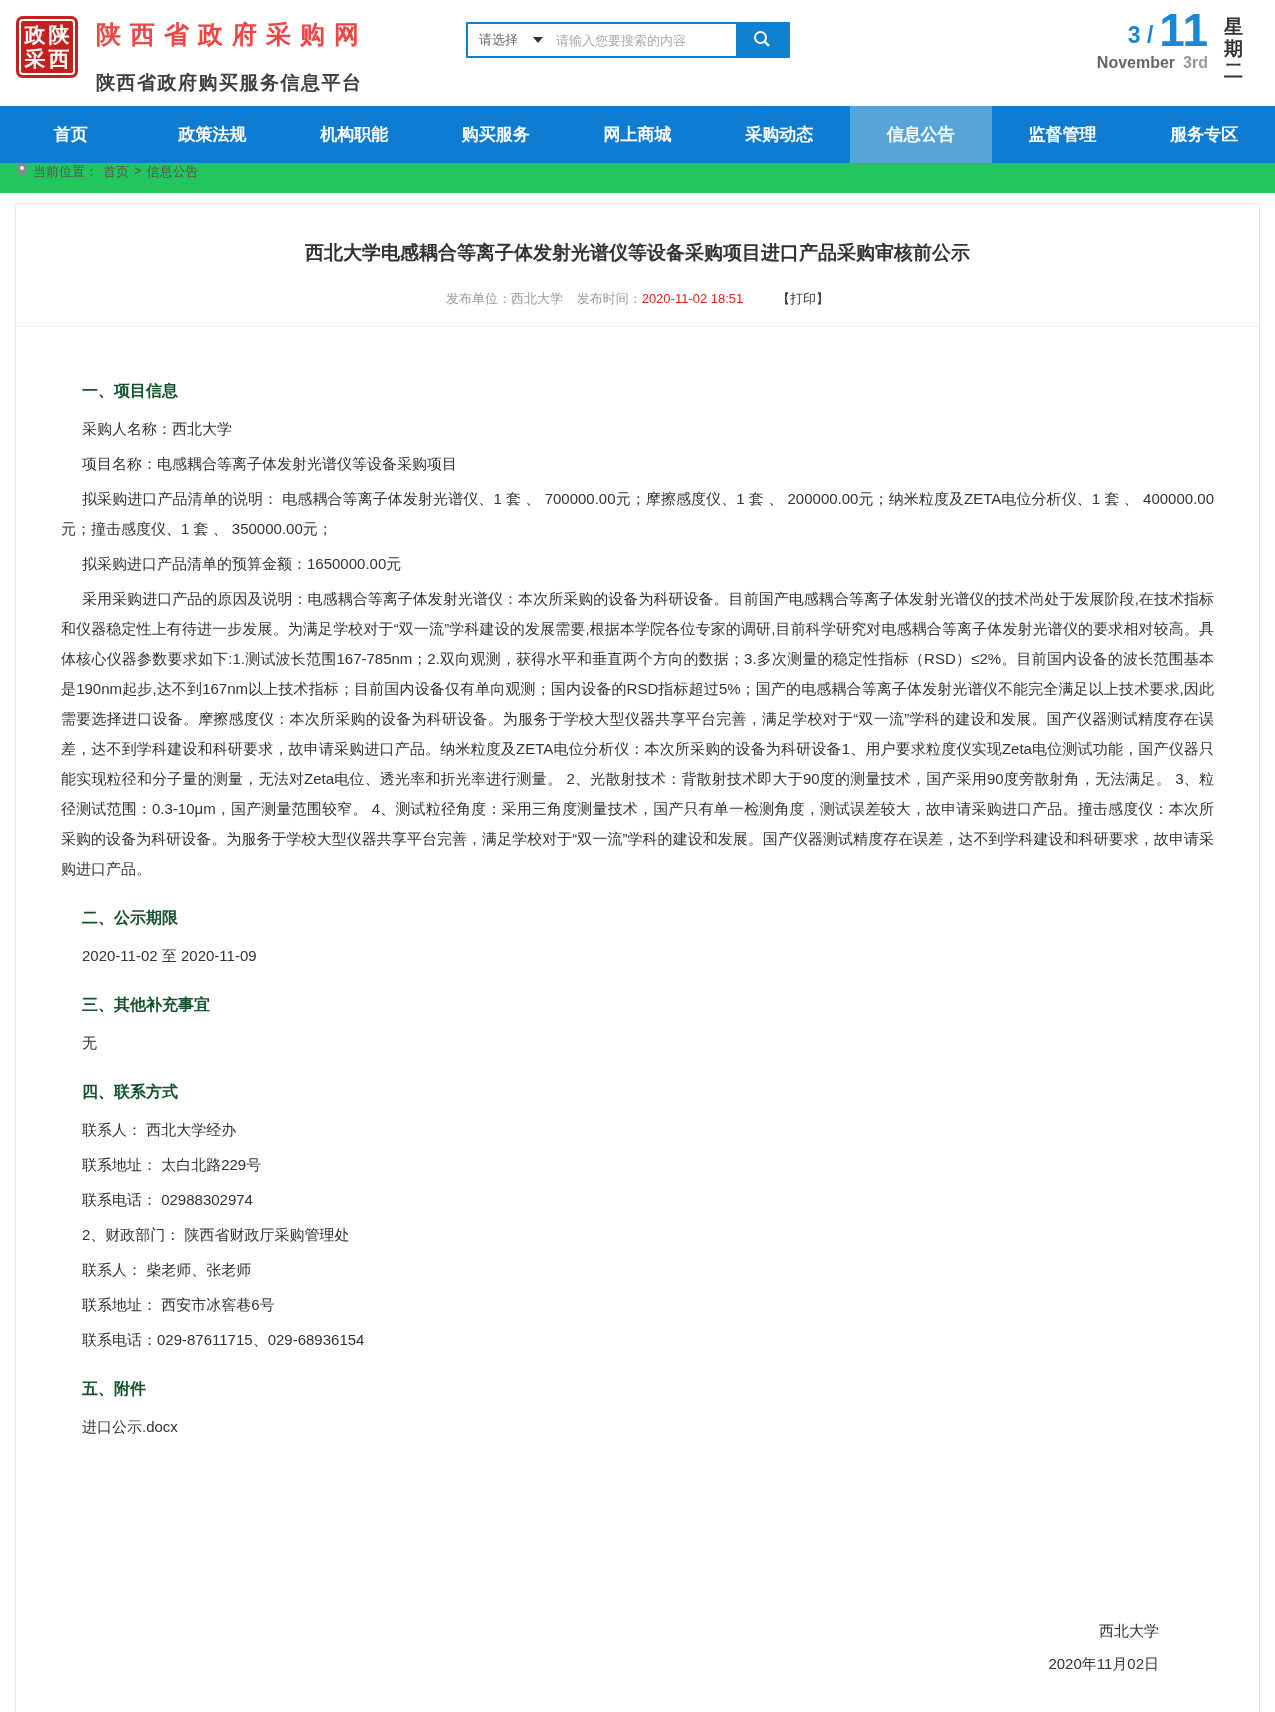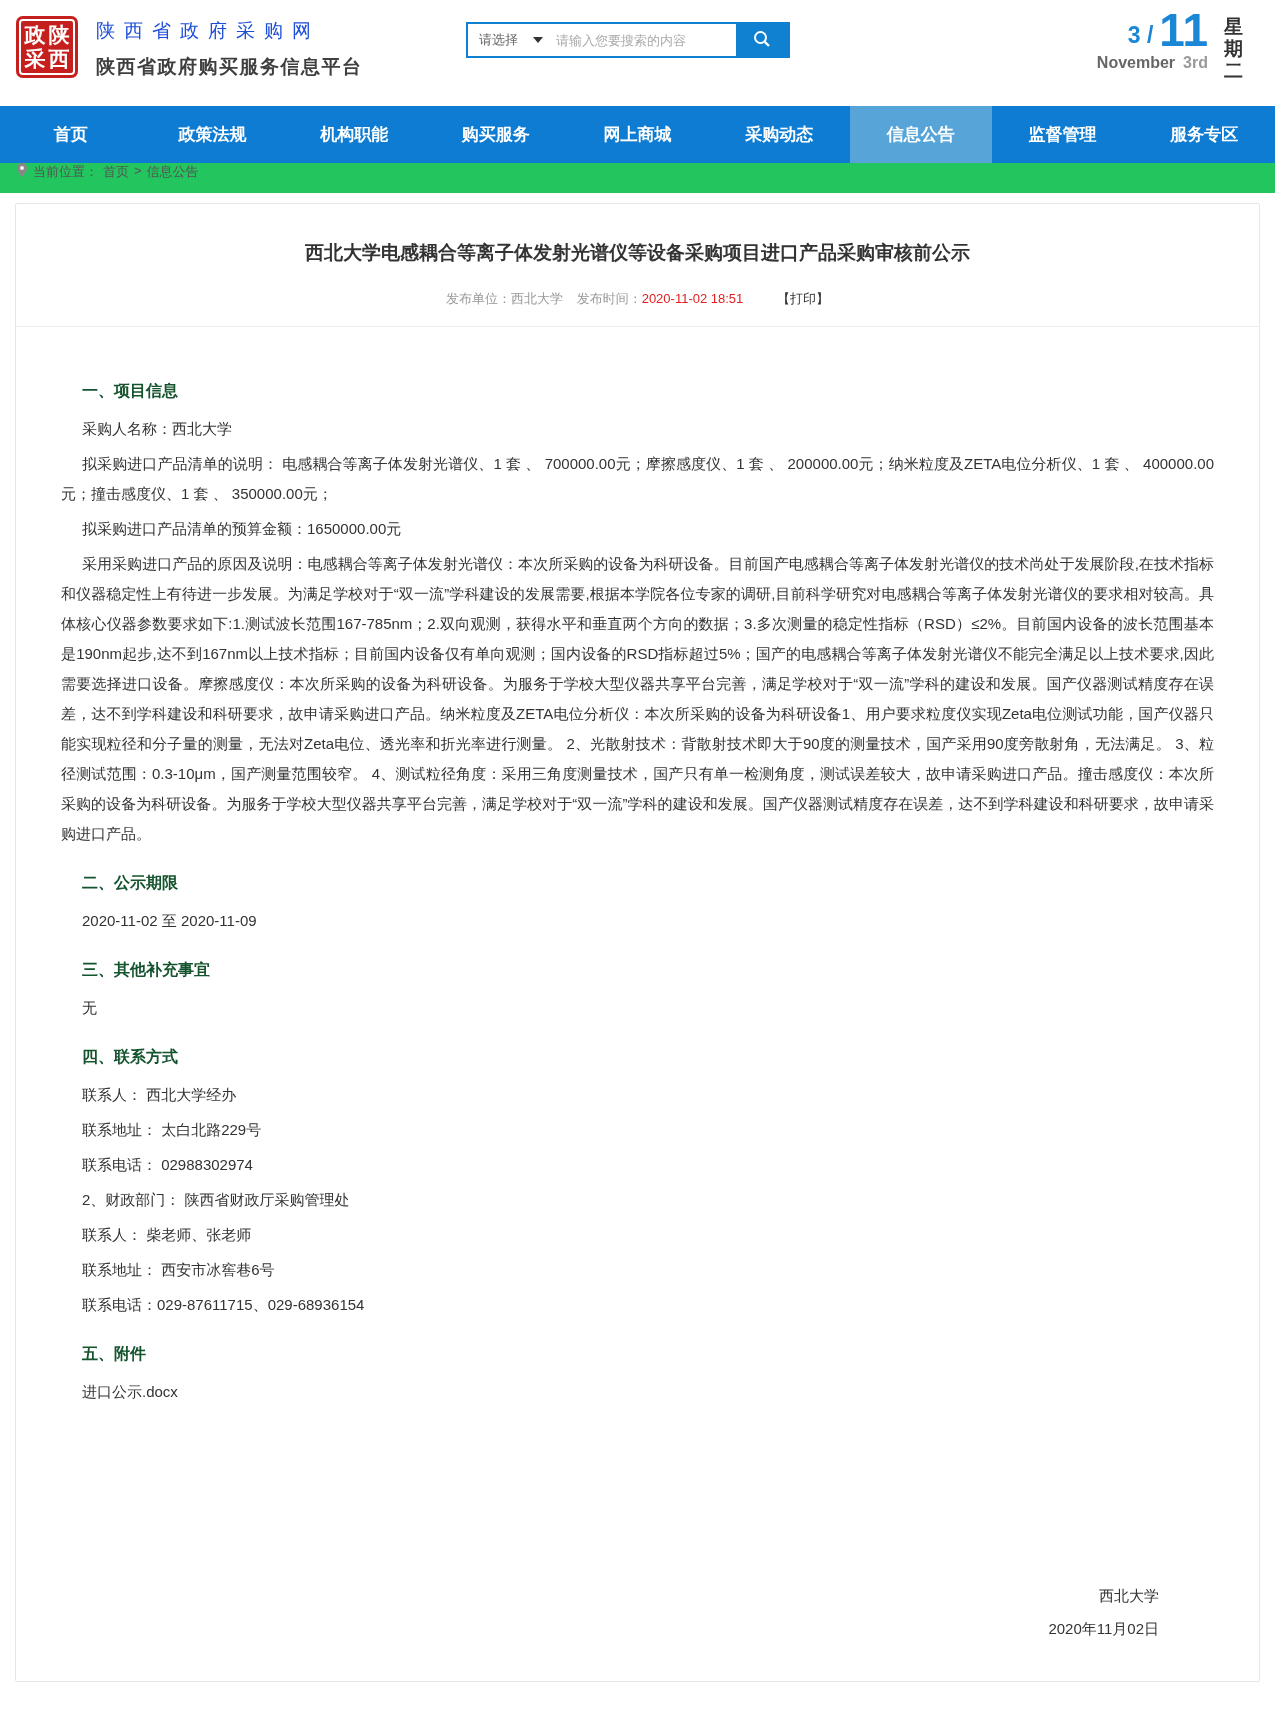--- a/index.html
+++ b/index.html
@@ -4,22 +4,22 @@
 <style>
   * { box-sizing: border-box; margin: 0; padding: 0; }
   html,body { width:1275px; background:#fff; font-family:"Liberation Sans","DejaVu Sans",sans-serif; color:#333; }
 
   
   .header { position:relative; height:106px; background:#fff; }
   .logo-seal { position:absolute; left:16px; top:16px; width:62px; height:62px; background:#c5201d; border-radius:7px;
                box-shadow: inset 0 0 0 3px #c5201d, inset 0 0 0 5px #fff; display:grid; grid-template-columns:1fr 1fr; padding:7px; }
   .logo-seal span { color:#fff; font-weight:bold; font-size:21px; line-height:24px; text-align:center; }
   .site-titles { position:absolute; left:96px; top:18px; }
-  .site-title { font-size:19px; font-weight:normal; color:#1d4ed8; letter-spacing:9px; }
-  .site-subtitle { font-size:19px; font-weight:bold; color:#3f3f3f; letter-spacing:1.5px; margin-top:10px; }
+  .site-title { font-size:25px; font-weight:bold; color:#ef4444; letter-spacing:9px; }
+  .site-subtitle { font-size:19px; font-weight:bold; color:#3f3f3f; letter-spacing:1.5px; margin-top:19px; }
 
   .search-box { position:absolute; left:466px; top:22px; width:324px; height:36px; border:2px solid #1080d0; display:flex; align-items:stretch; background:#fff; }
   .search-select { width:88px; display:flex; align-items:center; padding-left:11px; gap:15px; font-size:13px; color:#666; cursor:pointer; }
   .caret-down { width:0; height:0; border-left:5px solid transparent; border-right:5px solid transparent; border-top:6px solid #333; }
   .search-input { flex:1; border:none; outline:none; font-size:13px; color:#333; font-family:inherit; }
   .search-input::placeholder { color:#aaa; }
   .search-btn { width:52px; background:#1080d0; border:none; display:flex; align-items:center; justify-content:center; cursor:pointer; }
 
   .datebox { position:absolute; right:34px; top:8px; display:flex; gap:16px; }
   .date-main { text-align:right; }
@@ -131,20 +131,21 @@
     <div class="article-meta">
       <span>发布单位：</span><span>西北大学</span>
       <span class="gap">发布时间：</span><span class="meta-time">2020-11-02 18:51</span>
       <span class="print-btn">【打印】</span>
     </div>
   </div>
 
   <div class="article-body">
     <div class="sec-heading">一、项目信息</div>
     <p>采购人名称：西北大学</p>
+    <p>项目名称：电感耦合等离子体发射光谱仪等设备采购项目</p>
     <p>拟采购进口产品清单的说明： 电感耦合等离子体发射光谱仪、1 套 、 700000.00元；摩擦感度仪、1 套 、 200000.00元；纳米粒度及ZETA电位分析仪、1 套 、 400000.00元；撞击感度仪、1 套 、 350000.00元；</p>
     <p>拟采购进口产品清单的预算金额：1650000.00元</p>
     <p>采用采购进口产品的原因及说明：电感耦合等离子体发射光谱仪：本次所采购的设备为科研设备。目前国产电感耦合等离子体发射光谱仪的技术尚处于发展阶段,在技术指标和仪器稳定性上有待进一步发展。为满足学校对于“双一流”学科建设的发展需要,根据本学院各位专家的调研,目前科学研究对电感耦合等离子体发射光谱仪的要求相对较高。具体核心仪器参数要求如下:1.测试波长范围167-785nm；2.双向观测，获得水平和垂直两个方向的数据；3.多次测量的稳定性指标（RSD）≤2%。目前国内设备的波长范围基本是190nm起步,达不到167nm以上技术指标；目前国内设备仅有单向观测；国内设备的RSD指标超过5%；国产的电感耦合等离子体发射光谱仪不能完全满足以上技术要求,因此需要选择进口设备。摩擦感度仪：本次所采购的设备为科研设备。为服务于学校大型仪器共享平台完善，满足学校对于“双一流”学科的建设和发展。国产仪器测试精度存在误差，达不到学科建设和科研要求，故申请采购进口产品。纳米粒度及ZETA电位分析仪：本次所采购的设备为科研设备1、用户要求粒度仪实现Zeta电位测试功能，国产仪器只能实现粒径和分子量的测量，无法对Zeta电位、透光率和折光率进行测量。 2、光散射技术：背散射技术即大于90度的测量技术，国产采用90度旁散射角，无法满足。 3、粒径测试范围：0.3-10μm，国产测量范围较窄。 4、测试粒径角度：采用三角度测量技术，国产只有单一检测角度，测试误差较大，故申请采购进口产品。撞击感度仪：本次所采购的设备为科研设备。为服务于学校大型仪器共享平台完善，满足学校对于“双一流”学科的建设和发展。国产仪器测试精度存在误差，达不到学科建设和科研要求，故申请采购进口产品。</p>
 
     <div class="sec-heading">二、公示期限</div>
     <p>2020-11-02 至 2020-11-09</p>
 
     <div class="sec-heading">三、其他补充事宜</div>
     <p>无</p>
 

